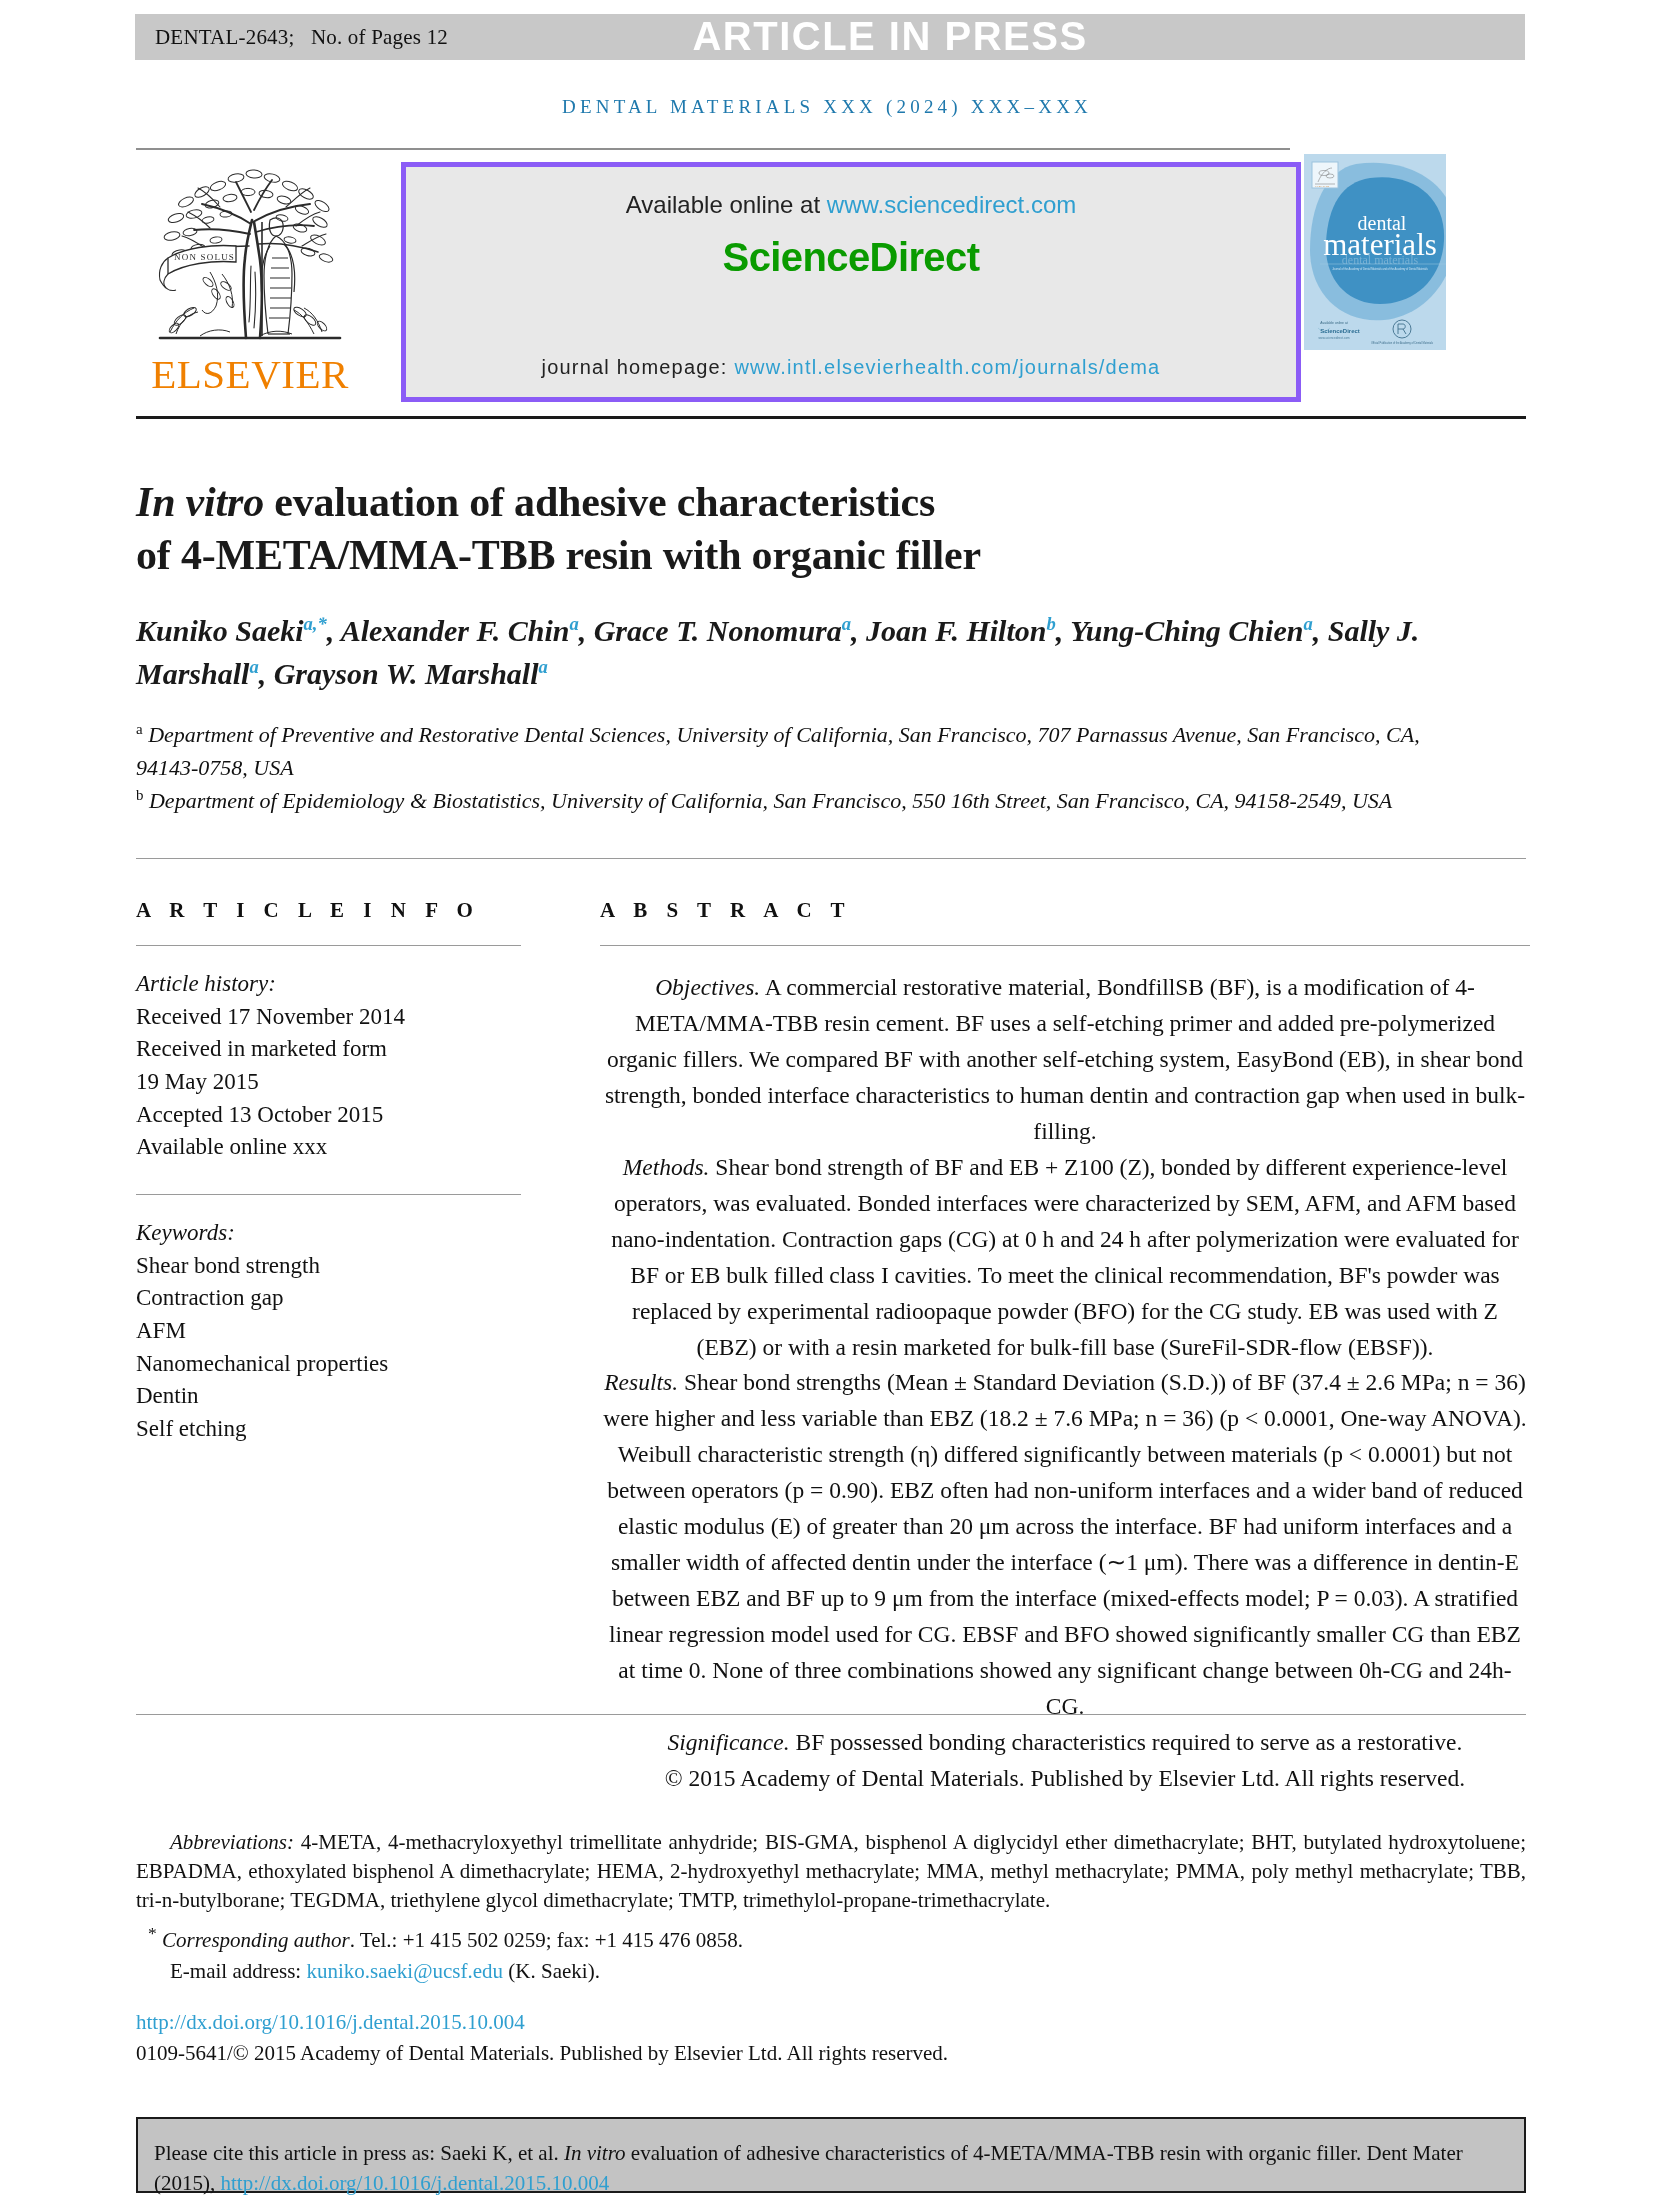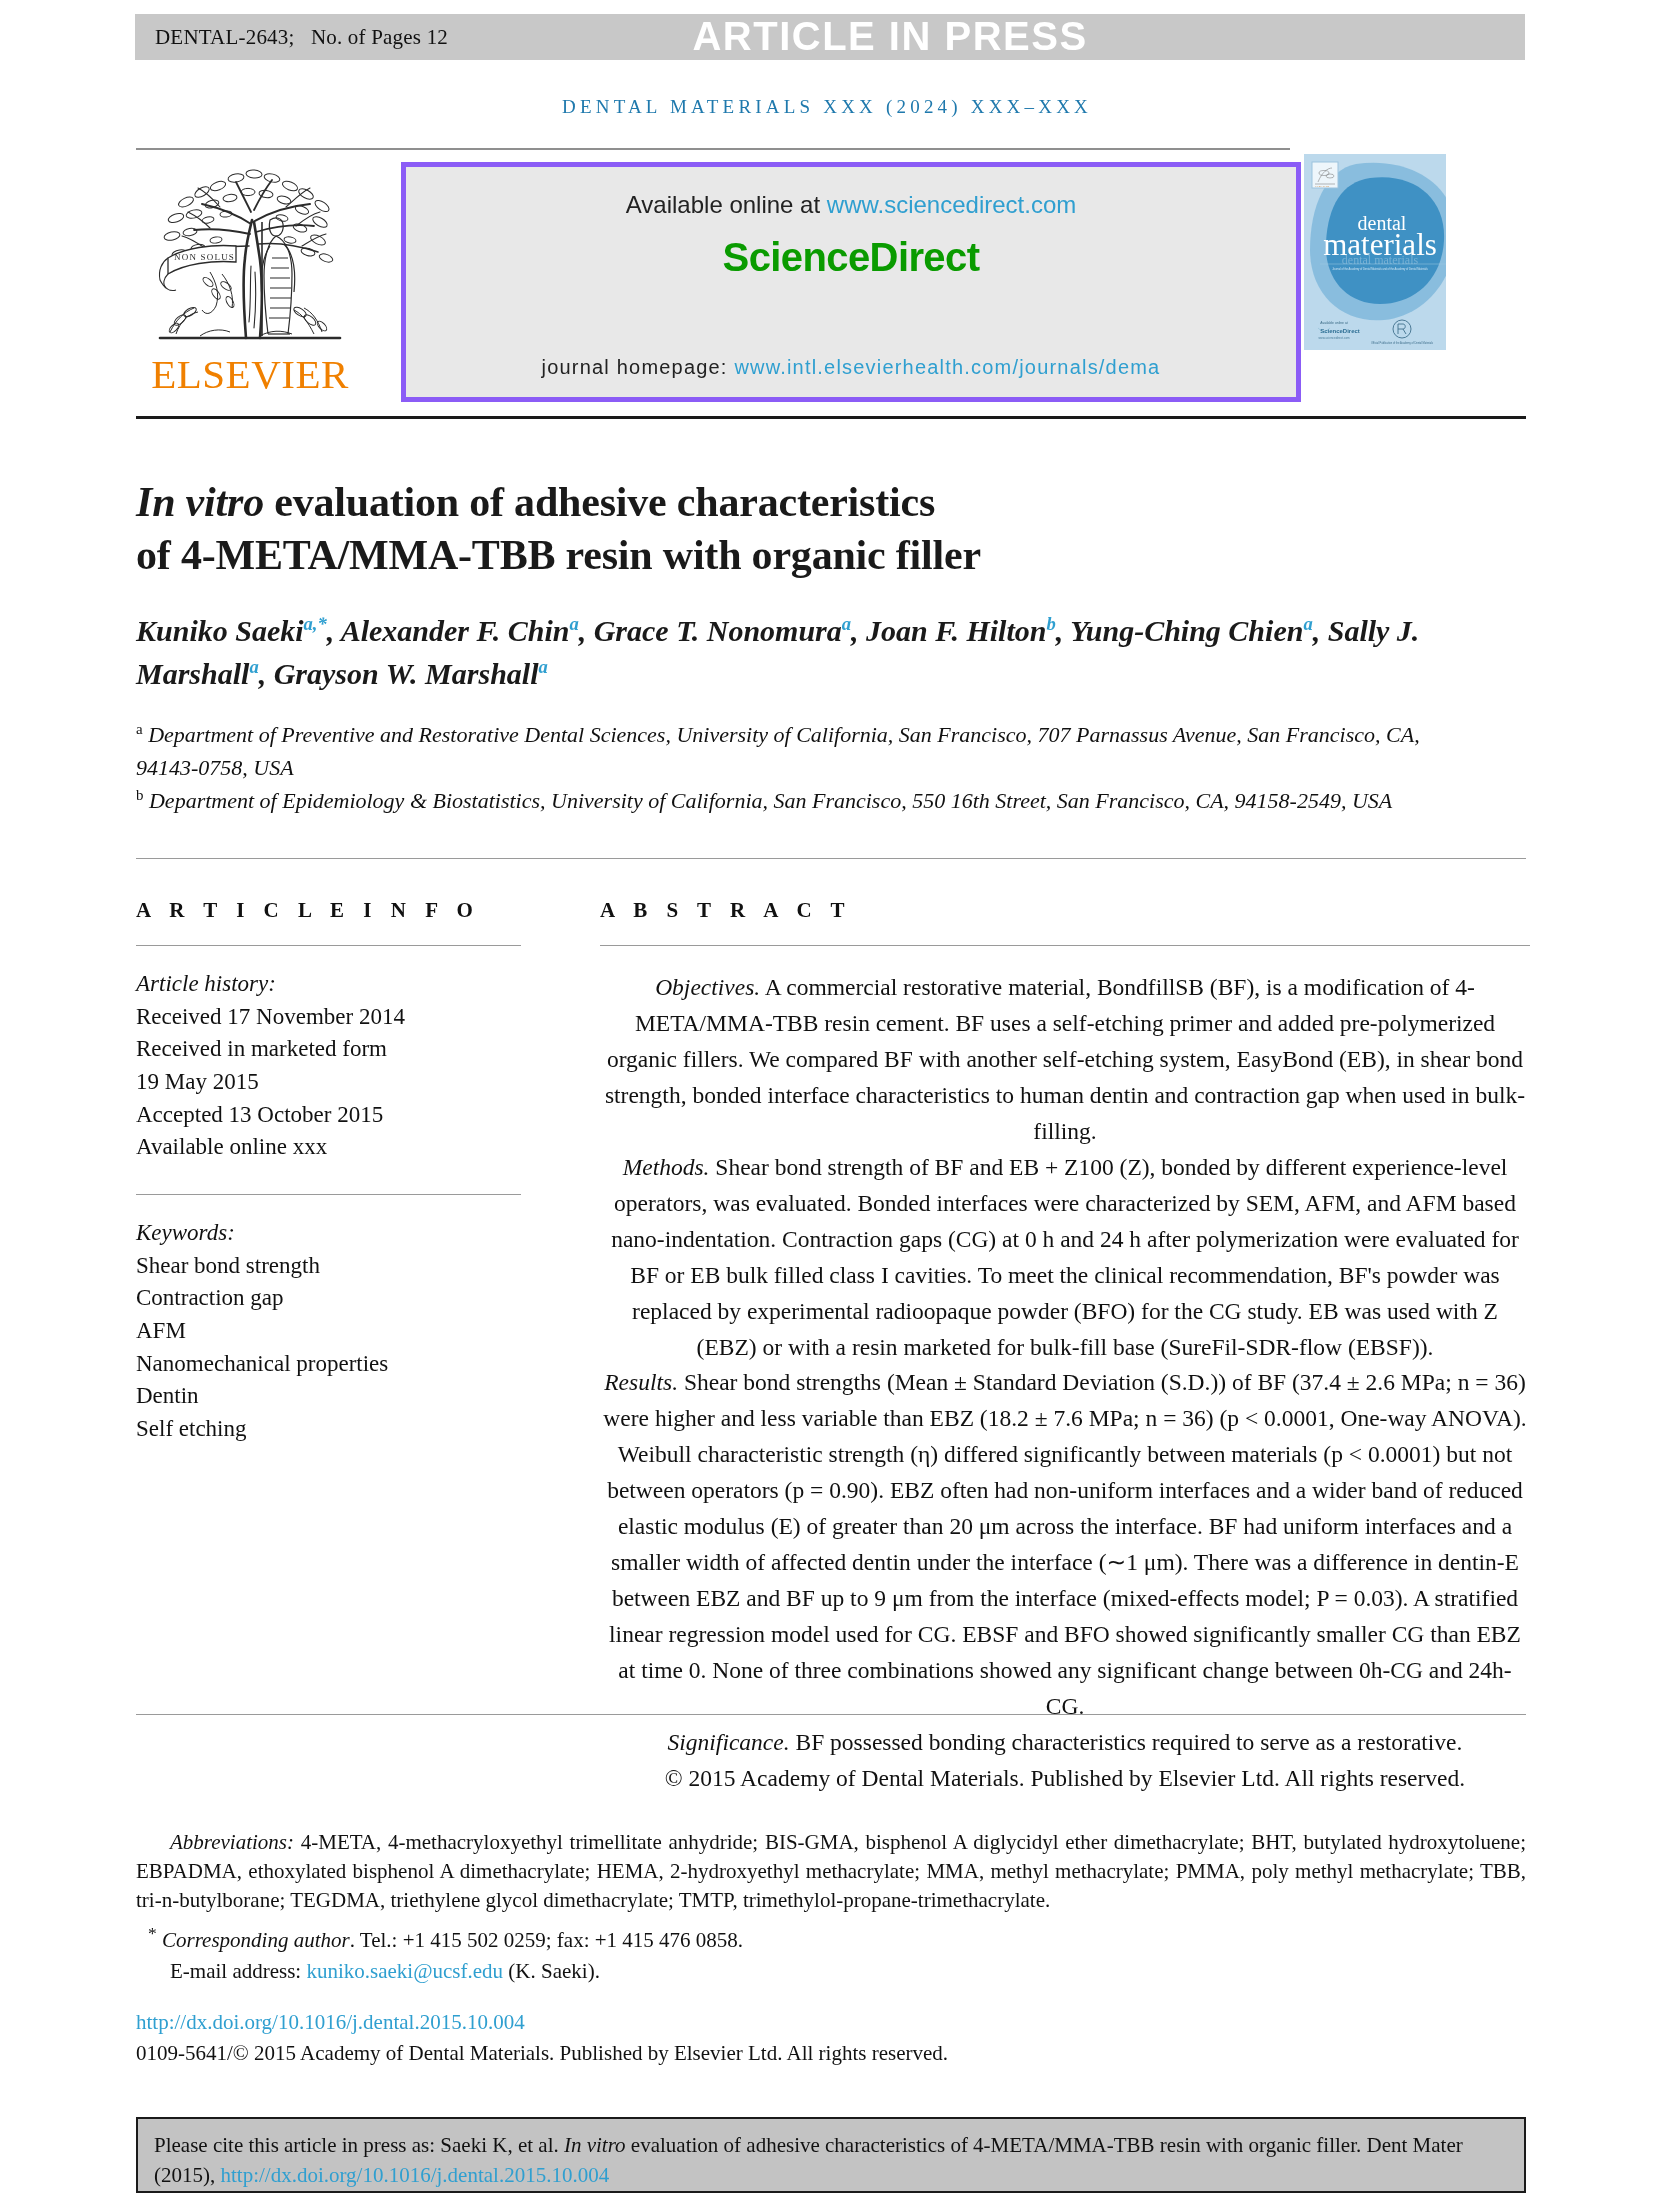--- a/index.html
+++ b/index.html
@@ -318,21 +318,21 @@
     position: absolute;
     left: 136px;
     top: 2117px;
     width: 1390px;
     height: 76px;
     background: #c3c3c3;
     border: 2px solid #1a1a1a;
     box-sizing: border-box;
   }
   .cite-text {
-    padding: 12px 16px 0 16px;
+    padding: 20px 16px 0 16px;
     font-family: "Liberation Serif", serif;
     font-size: 21px;
     line-height: 1.42;
     color: #111;
   }
   .cite-text .it { font-style: italic; }
 </style>
 </head>
 <body>
 

